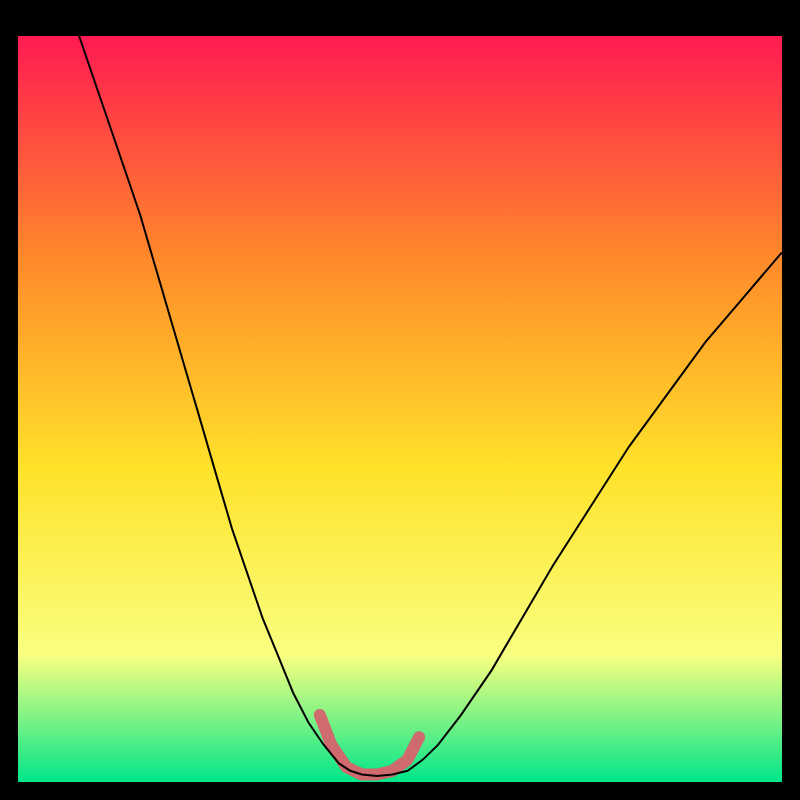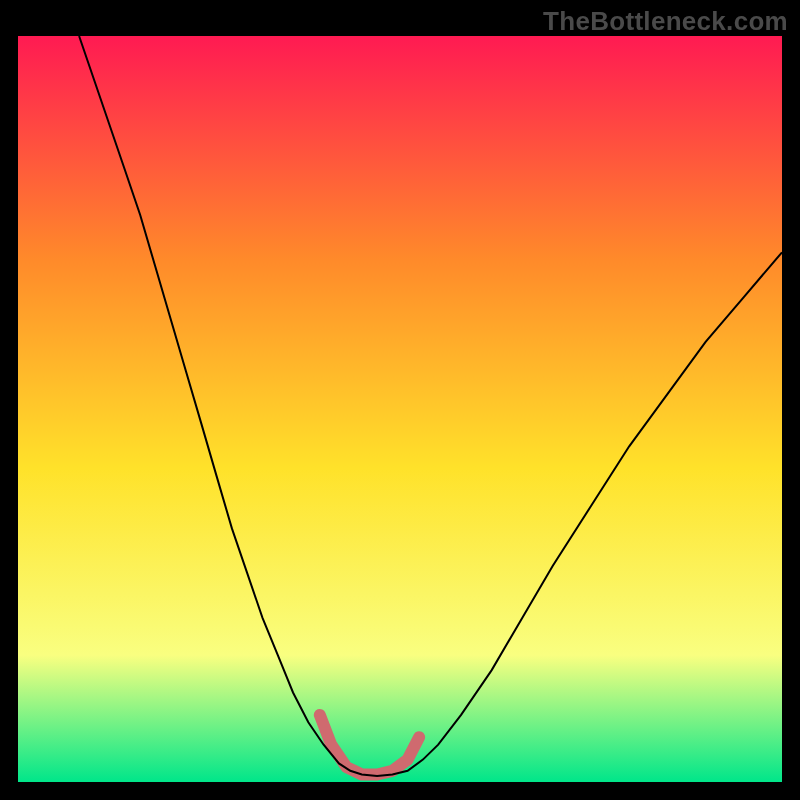--- a/index.html
+++ b/index.html
@@ -44,21 +44,20 @@
     stroke-width: 12;
     stroke-linecap: round;
     stroke-linejoin: round;
   }
 </style>
 </head>
 <body>
 
 <div class="stage">
 
-  <div class="watermark">TheBottleneck.com</div>
 
   <svg viewBox="0 0 800 800" width="800" height="800" preserveAspectRatio="none">
 
     <defs>
       <linearGradient id="bg-grad" x1="0" y1="0" x2="0" y2="1">
         <stop id="g0" offset="0%" stop-color="#ff1a52"></stop>
         <stop id="g1" offset="30%" stop-color="#ff8a2a"></stop>
         <stop id="g2" offset="58%" stop-color="#ffe22a"></stop>
         <stop id="g3" offset="83%" stop-color="#f9ff80"></stop>
         <stop id="g4" offset="100%" stop-color="#00e68a"></stop>

